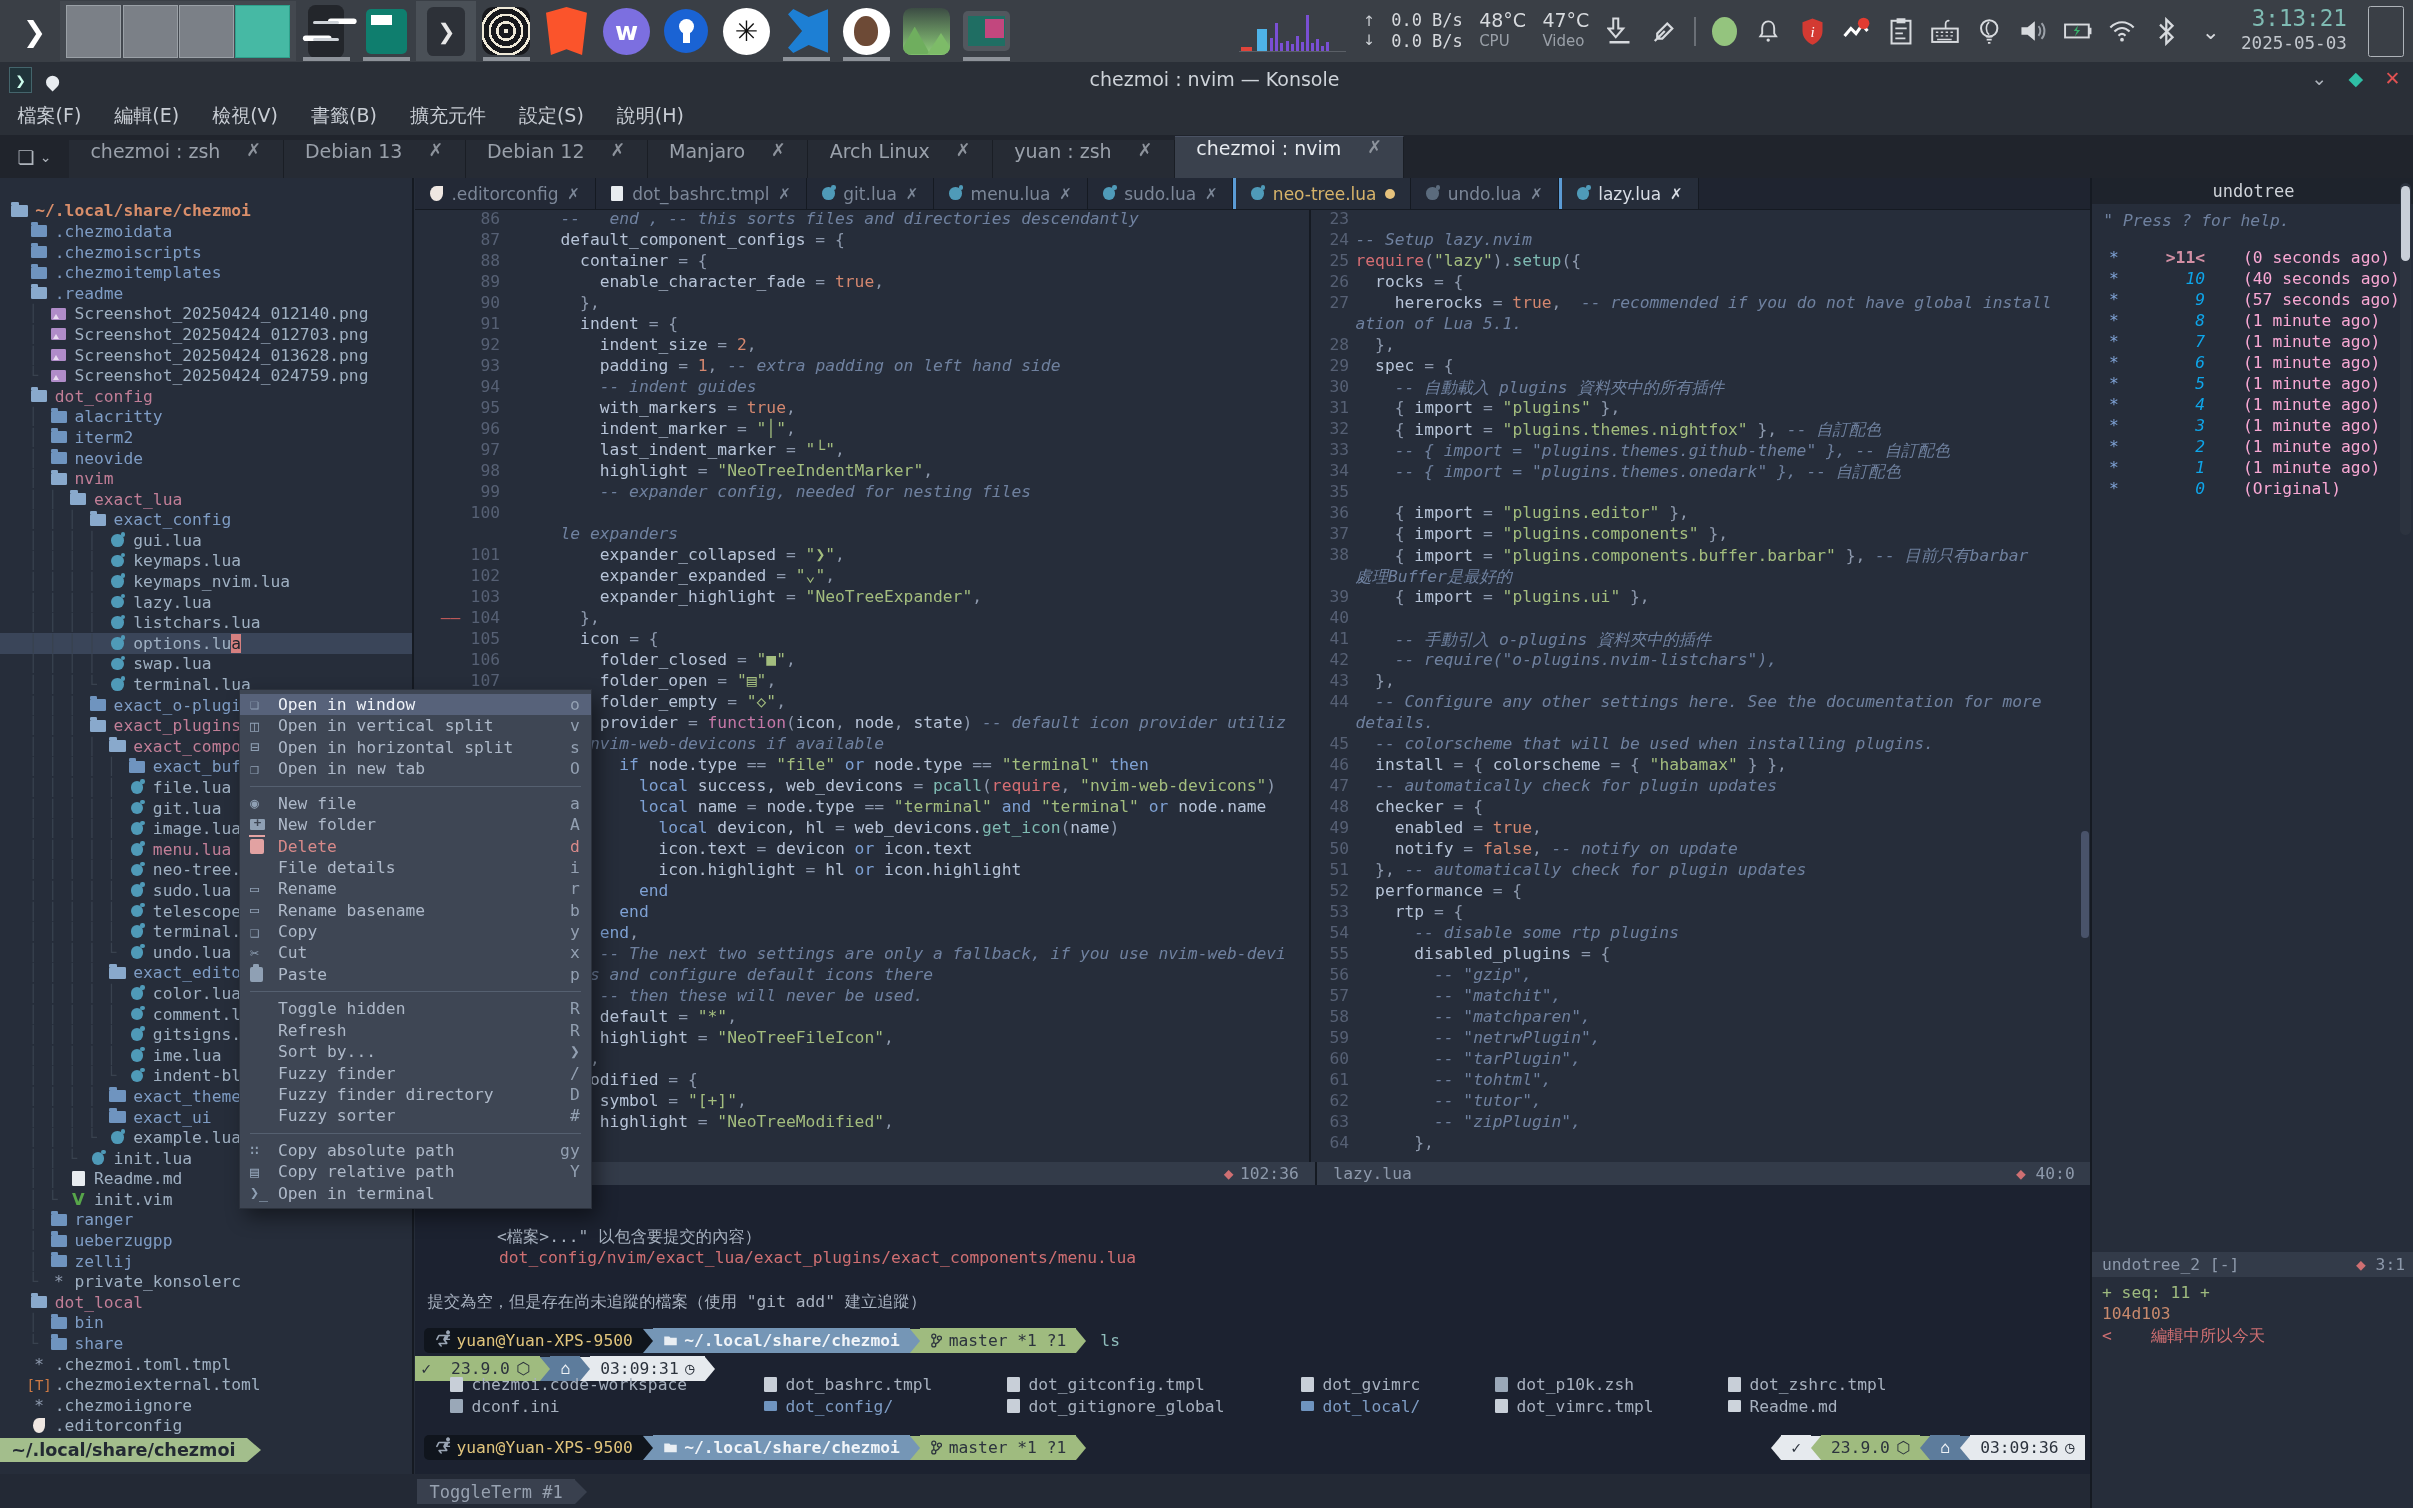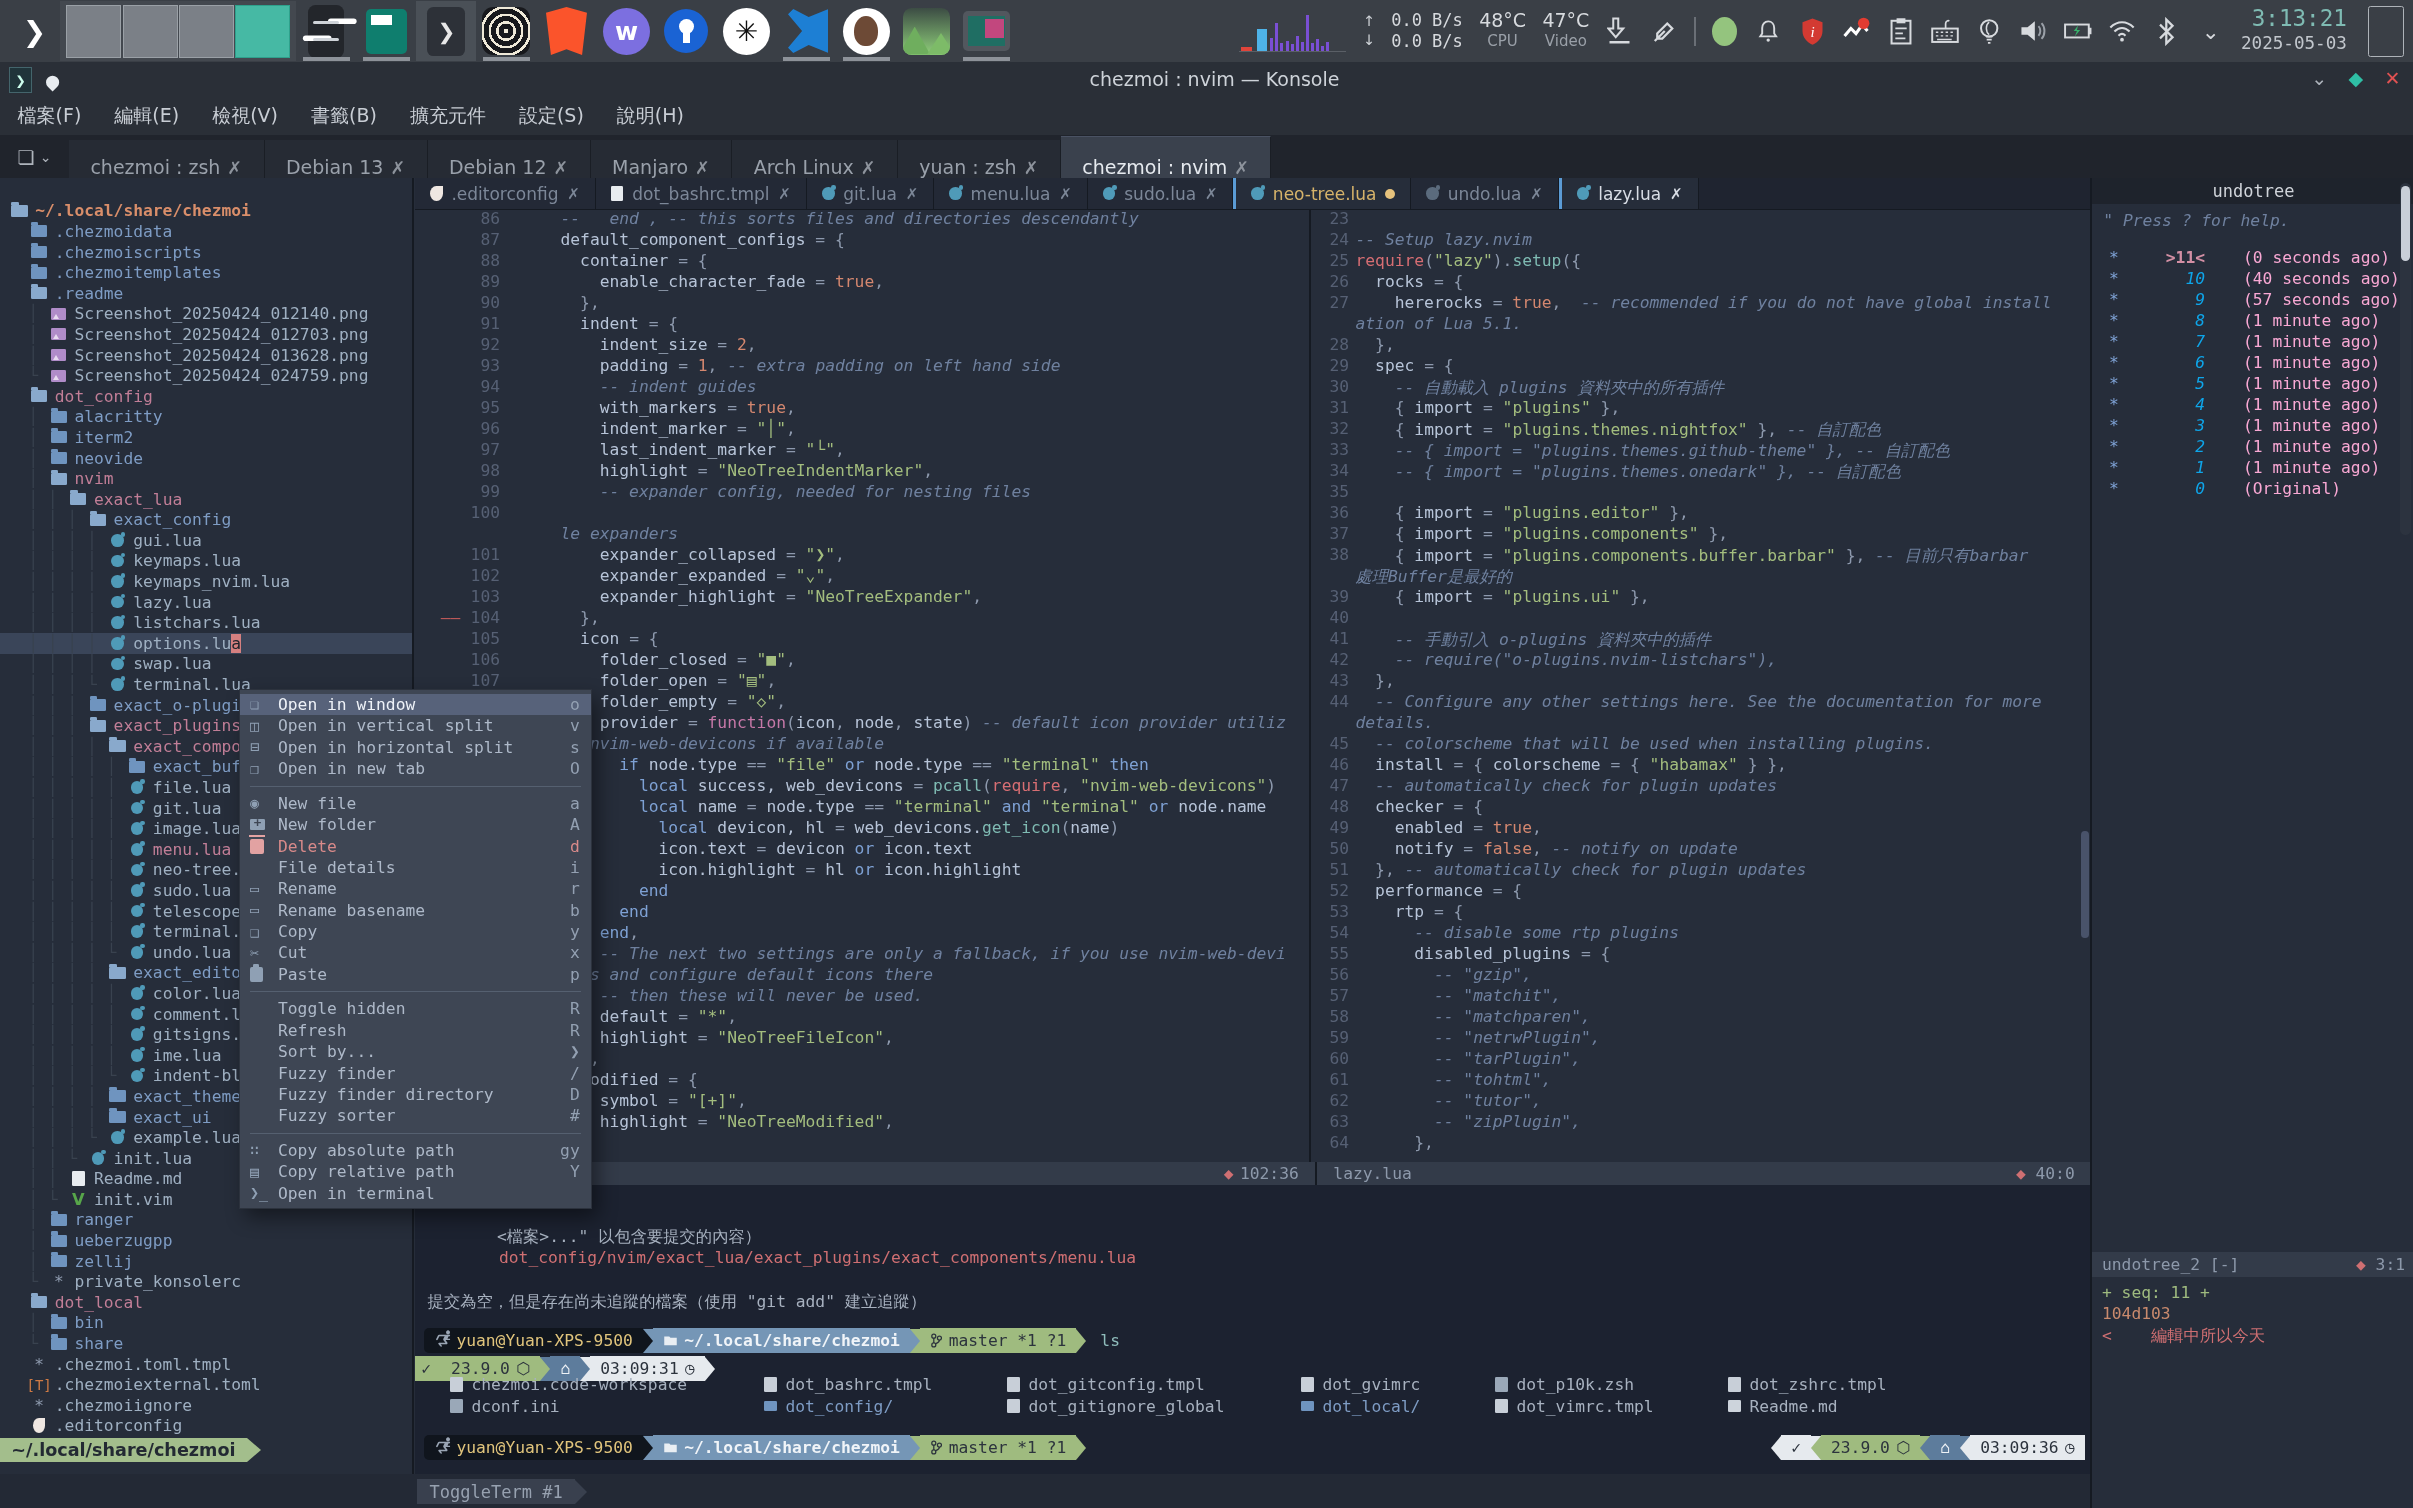--- a/index.html
+++ b/index.html
@@ -44,21 +44,21 @@
   .ic-shot::before{content:"";position:absolute;inset:5px;background:#1f6e63;}
   .ic-shot::after{content:"";position:absolute;right:6.3px;top:7.5px;width:19px;height:19px;background:#c2477e;}
 
   .p-right{margin-left:auto;display:flex;align-items:center;gap:16.3px;height:100%;padding-right:8.8px;color:#d7dade;}
   #netgraph{width:107px;height:40px;position:relative;background:transparent;border-bottom:1.9px solid #5a5f66;}
   #netgraph .bar{position:absolute;bottom:0;background:#7a4fd4;width:2.5px;}
   #netgraph .blue{position:absolute;bottom:0;left:17.6px;width:10px;height:21.4px;background:#4eb3e8;}
   #netgraph .red{position:absolute;bottom:0;left:1.3px;width:11.3px;height:3.1px;background:#e0443a;}
   .updown{display:flex;flex-direction:column;font-size:14.5px;color:#cfd3d8;line-height:19px;}
   .speeds{display:flex;flex-direction:column;font-size:17px;line-height:21px;}
-  .temp{display:flex;flex-direction:column;align-items:center;font-size:19px;line-height:21.4px;}
+  .temp{display:flex;flex-direction:column;font-size:19px;line-height:21.4px;}
   .temp .lab{font-size:15px;color:#9aa0a8;}
   .trayicon{width:28px;height:28px;display:flex;align-items:center;justify-content:center;position:relative;}
   .tray-sep{width:1.9px;height:29px;background:#6a6f76;}
   .greenball{width:25px;height:29px;border-radius:50%;background:#94c47e;}
   .clock{text-align:right;line-height:25px;}
   .clock .t{font-size:22.6px;}
   .clock .d{font-size:17.6px;color:#c2c7cd;}
   #showdesk{width:34px;height:49px;border:1.9px solid #aeb3b9;border-radius:2.5px;margin-left:5px;}
 
   
@@ -70,21 +70,21 @@
   #winbtns{position:absolute;right:12.6px;top:5px;display:flex;gap:21.4px;align-items:center;font-size:19px;}
   #winbtns .min{color:#aeb4bc;}
   #winbtns .max{color:#2fbfa5;}
   #winbtns .cls{color:#e05252;}
 
   #menubar{position:absolute;left:0;top:96px;width:2413px;height:40px;background:#2a2f37;display:flex;align-items:center;gap:33px;padding-left:17.6px;color:#c8cdd4;font-size:19px;}
   .menu-item{cursor:default;}
 
   #ktabbar{position:absolute;left:0;top:135px;width:2413px;height:43px;background:#20242c;display:flex;align-items:flex-end;}
   #newtab{width:69px;height:43px;display:flex;align-items:center;justify-content:center;color:#aeb4bc;font-size:19px;gap:5px;}
-  .ktab{height:38px;display:flex;align-items:flex-end;gap:7px;padding:0 21.4px;color:#9aa1ab;font-size:19px;background:#262b34;border-right:1.3px solid #1a1e25;}
+  .ktab{height:38px;display:flex;align-items:flex-start;gap:26px;padding:0 21.4px;color:#9aa1ab;font-size:19px;background:#262b34;border-right:1.3px solid #1a1e25;}
   .ktab .x{color:#8d939c;font-size:17.6px;}
   .ktab.active{background:#3a414d;color:#e6eaef;height:41px;border-top:1.3px solid #4a5263;}
 
   
   #main{position:absolute;left:0;top:178px;width:2413px;height:1331px;background:#262d3a;}
 
   
   #tree{position:absolute;left:0;top:0;width:412px;height:1331px;background:#262d3a;border-right:2.5px solid #151a22;overflow:hidden;}
   #tree-list{position:absolute;left:0;top:22.6px;width:100%;}
   .trow{height:20.6px;display:flex;align-items:center;font-size:16.3px;white-space:pre;padding-left:8.8px;}

